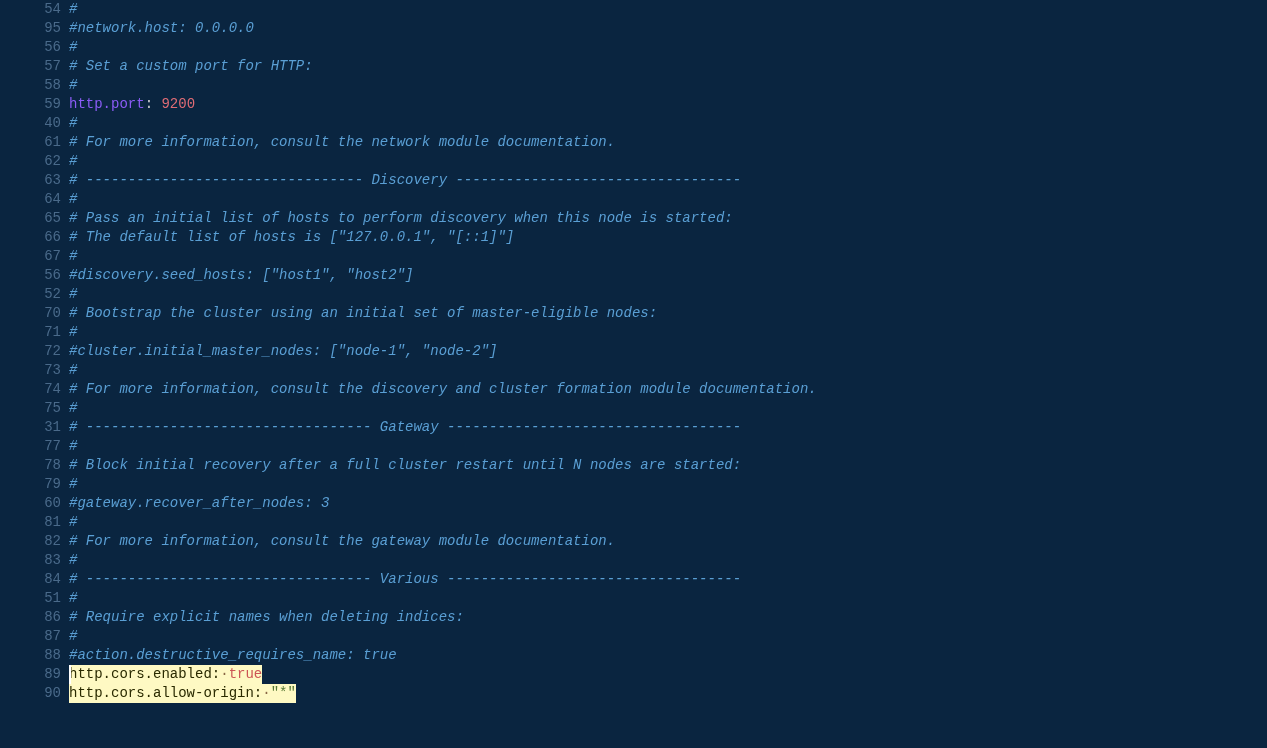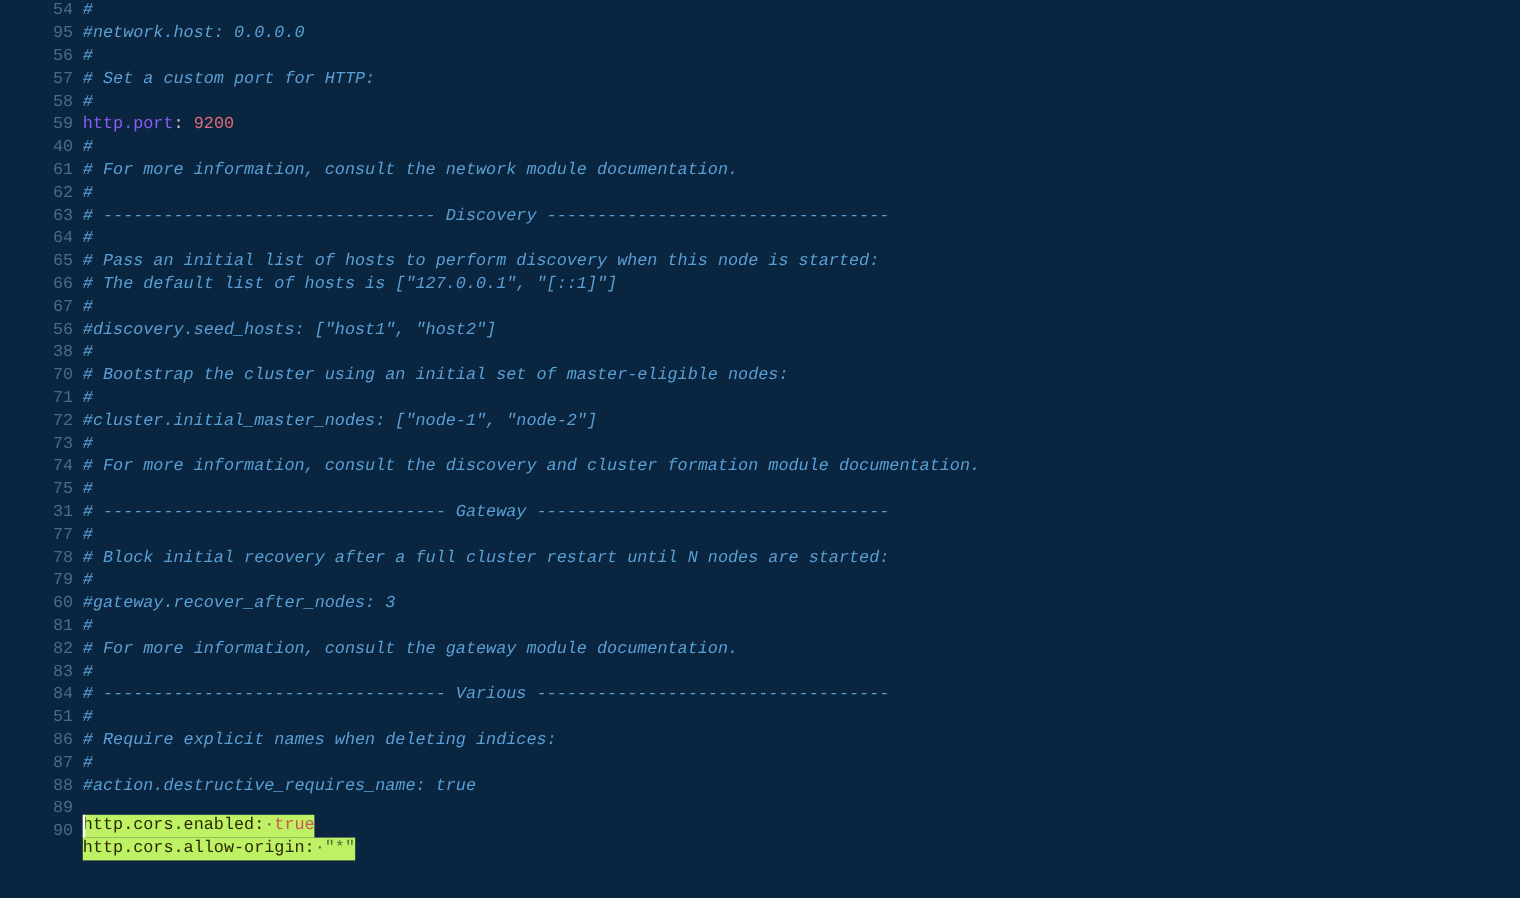--- a/index.html
+++ b/index.html
@@ -35,24 +35,23 @@
   .line {
     height: 19px;
   }
   .comment { color: #5a9fd4; font-style: italic; }
   .key { color: #8b5cf6; font-style: normal; }
   .colon { color: #d0d0d0; font-style: normal; }
   .number { color: #e06c75; font-style: normal; }
   .bool { color: #e06c75; font-style: normal; }
   .string { color: #98c379; font-style: normal; }
   .highlight {
-    background: #bef264;
+    background: #fef9c3;
     display: inline-block;
     font-style: normal;
-    margin-top: 14px;
   }
   .highlight .key { color: #2a2a00; }
   .highlight .colon { color: #2a2a00; }
   .highlight .space { color: #886644; }
   .highlight .bool { color: #cc5555; }
   .highlight .string { color: #557733; }
   .cursor {
     position: relative;
   }
   .cursor::before {
@@ -78,21 +77,21 @@
       <div class="line">59</div>
       <div class="line">40</div>
       <div class="line">61</div>
       <div class="line">62</div>
       <div class="line">63</div>
       <div class="line">64</div>
       <div class="line">65</div>
       <div class="line">66</div>
       <div class="line">67</div>
       <div class="line">56</div>
-      <div class="line">38</div>
+      <div class="line">52</div>
       <div class="line">70</div>
       <div class="line">71</div>
       <div class="line">72</div>
       <div class="line">73</div>
       <div class="line">74</div>
       <div class="line">75</div>
       <div class="line">31</div>
       <div class="line">77</div>
       <div class="line">78</div>
       <div class="line">79</div>

